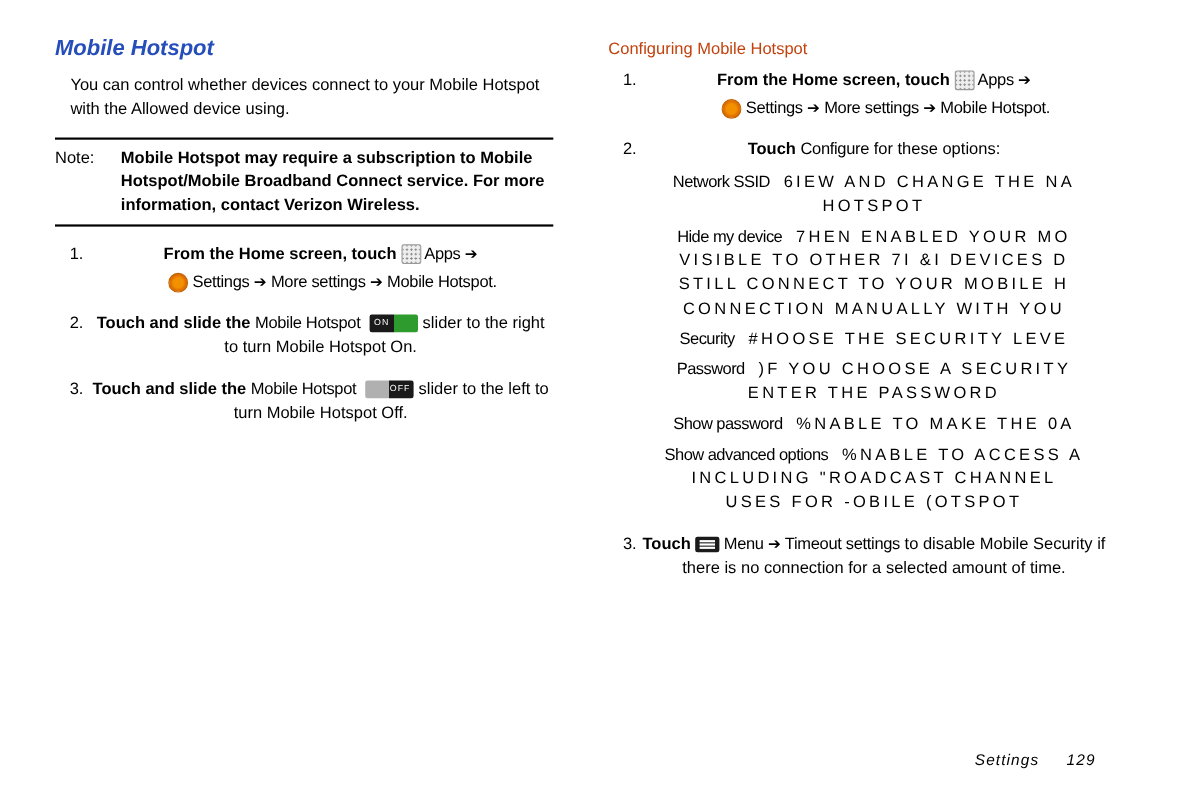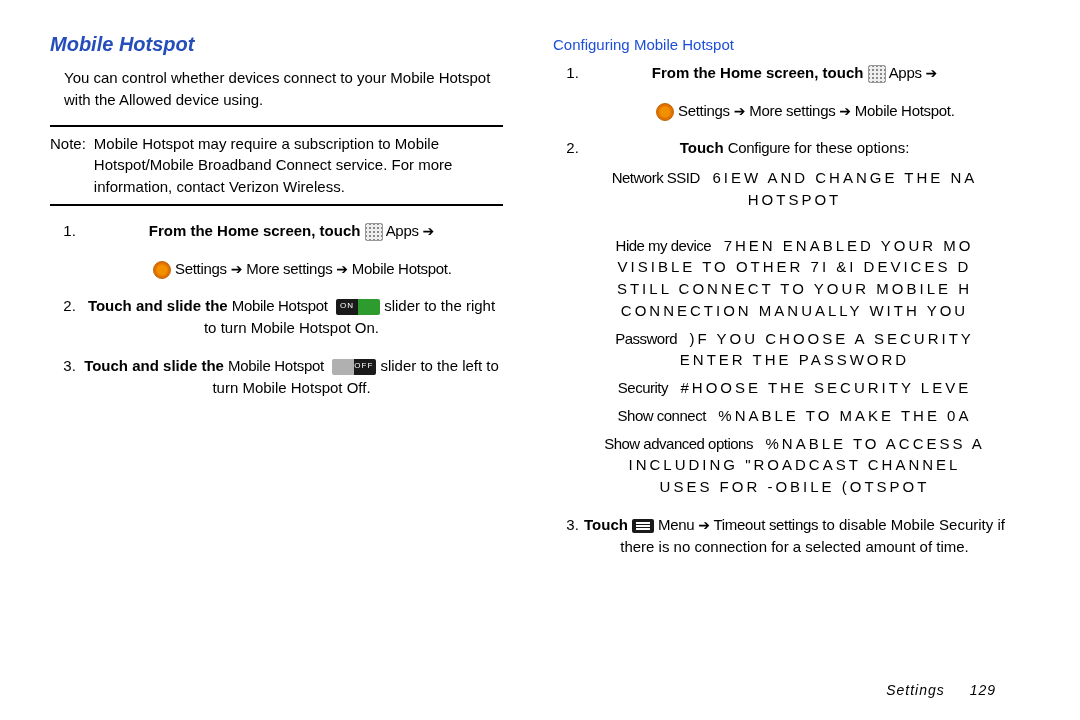--- a/index.html
+++ b/index.html
@@ -27,36 +27,36 @@
     color: #000;
   }
   .section-title {
     color: #254ebb;
     font-style: italic;
     font-weight: 900;
     font-size: 20px;
     margin: 0 0 8px 0;
   }
   .sub-title {
-    color: #1d4ed8;
+    color: #c2410c;
     font-size: 15px;
     margin: 14px 0 6px 0;
   }
   p { margin: 6px 0; }
   .indent { padding-left: 14px; }
   .note-box {
     border-top: 2px solid #000;
     border-bottom: 2px solid #000;
     padding: 6px 0;
     margin: 14px 0;
     display: flex;
-    gap: 8px;
+    gap: 24px;
   }
   .note-label { flex: 0 0 auto; }
-  .note-text { flex: 1; }
+  .note-text { flex: 1; font-weight: bold; }
   ol { padding-left: 30px; margin: 4px 0; }
   ol li { margin: 4px 0 16px 0; text-align: center; }
   .bold { font-weight: bold; }
   .cond80 { font-family: "Arial Narrow", Arial, sans-serif; letter-spacing: -0.3px; }
   .cond70 { font-family: "Arial Narrow", Arial, sans-serif; letter-spacing: -0.5px; }
   .spaced { letter-spacing: 3px; }
   .arrow { font-family: Arial; font-size: 14px; }
   .icon {
     display: inline-block;
     vertical-align: middle;
@@ -114,21 +114,21 @@
   }
   .footer {
     position: absolute;
     right: 60px;
     bottom: 22px;
     font-size: 14px;
     letter-spacing: 1px;
     font-style: italic;
   }
   .footer .fn { margin-right: 20px; }
-  .sub-indent { padding-left: 22px; display:block; margin-top:16px; }
+  .sub-indent { padding-left: 22px; display:block; margin-top:4px; }
   .right-overflow { overflow: hidden; }
 </style>
 </head>
 <body>
 
 <div class="page">
 
   <div class="col">
     <div class="section-title">Mobile Hotspot</div>
 
@@ -170,35 +170,35 @@
       </li>
 
       <li>
         <span class="bold">Touch </span><span class="cond80">Configure</span><span>  for these options:</span>
 
         <div style="margin-top:8px">
           <div>
             <span class="cond70">Network SSID</span>&nbsp;&nbsp;&nbsp;<span class="spaced">6IEW AND CHANGE THE NA</span><br>
             <span class="spaced">HOTSPOT</span>
           </div>
-          <div style="margin-top:24px">
+          <div style="margin-top:6px">
             <span class="cond70">Hide my device</span>&nbsp;&nbsp;&nbsp;<span class="spaced">7HEN ENABLED  YOUR MO</span><br>
             <span class="spaced">VISIBLE TO OTHER 7I &amp;I DEVICES D</span><br>
             <span class="spaced">STILL CONNECT TO YOUR MOBILE H</span><br>
             <span class="spaced">CONNECTION MANUALLY WITH YOU</span>
           </div>
           <div style="margin-top:6px">
+            <span class="cond70">Security</span>&nbsp;&nbsp;&nbsp;<span class="spaced">#HOOSE THE SECURITY LEVE</span>
+          </div>
+          <div style="margin-top:6px">
             <span class="cond70">Password</span>&nbsp;&nbsp;&nbsp;<span class="spaced">)F YOU CHOOSE A SECURITY</span><br>
             <span class="spaced">ENTER THE PASSWORD</span>
           </div>
           <div style="margin-top:6px">
-            <span class="cond70">Security</span>&nbsp;&nbsp;&nbsp;<span class="spaced">#HOOSE THE SECURITY LEVE</span>
-          </div>
-          <div style="margin-top:6px">
-            <span class="cond70">Show connect</span>&nbsp;&nbsp;&nbsp;<span class="spaced">%NABLE TO MAKE THE 0A</span>
+            <span class="cond70">Show password</span>&nbsp;&nbsp;&nbsp;<span class="spaced">%NABLE TO MAKE THE 0A</span>
           </div>
           <div style="margin-top:6px">
             <span class="cond70">Show advanced options</span>&nbsp;&nbsp;&nbsp;<span class="spaced">%NABLE TO ACCESS A</span><br>
             <span class="spaced">INCLUDING "ROADCAST CHANNEL</span><br>
             <span class="spaced">USES FOR -OBILE (OTSPOT</span>
           </div>
         </div>
       </li>
 
       <li>

